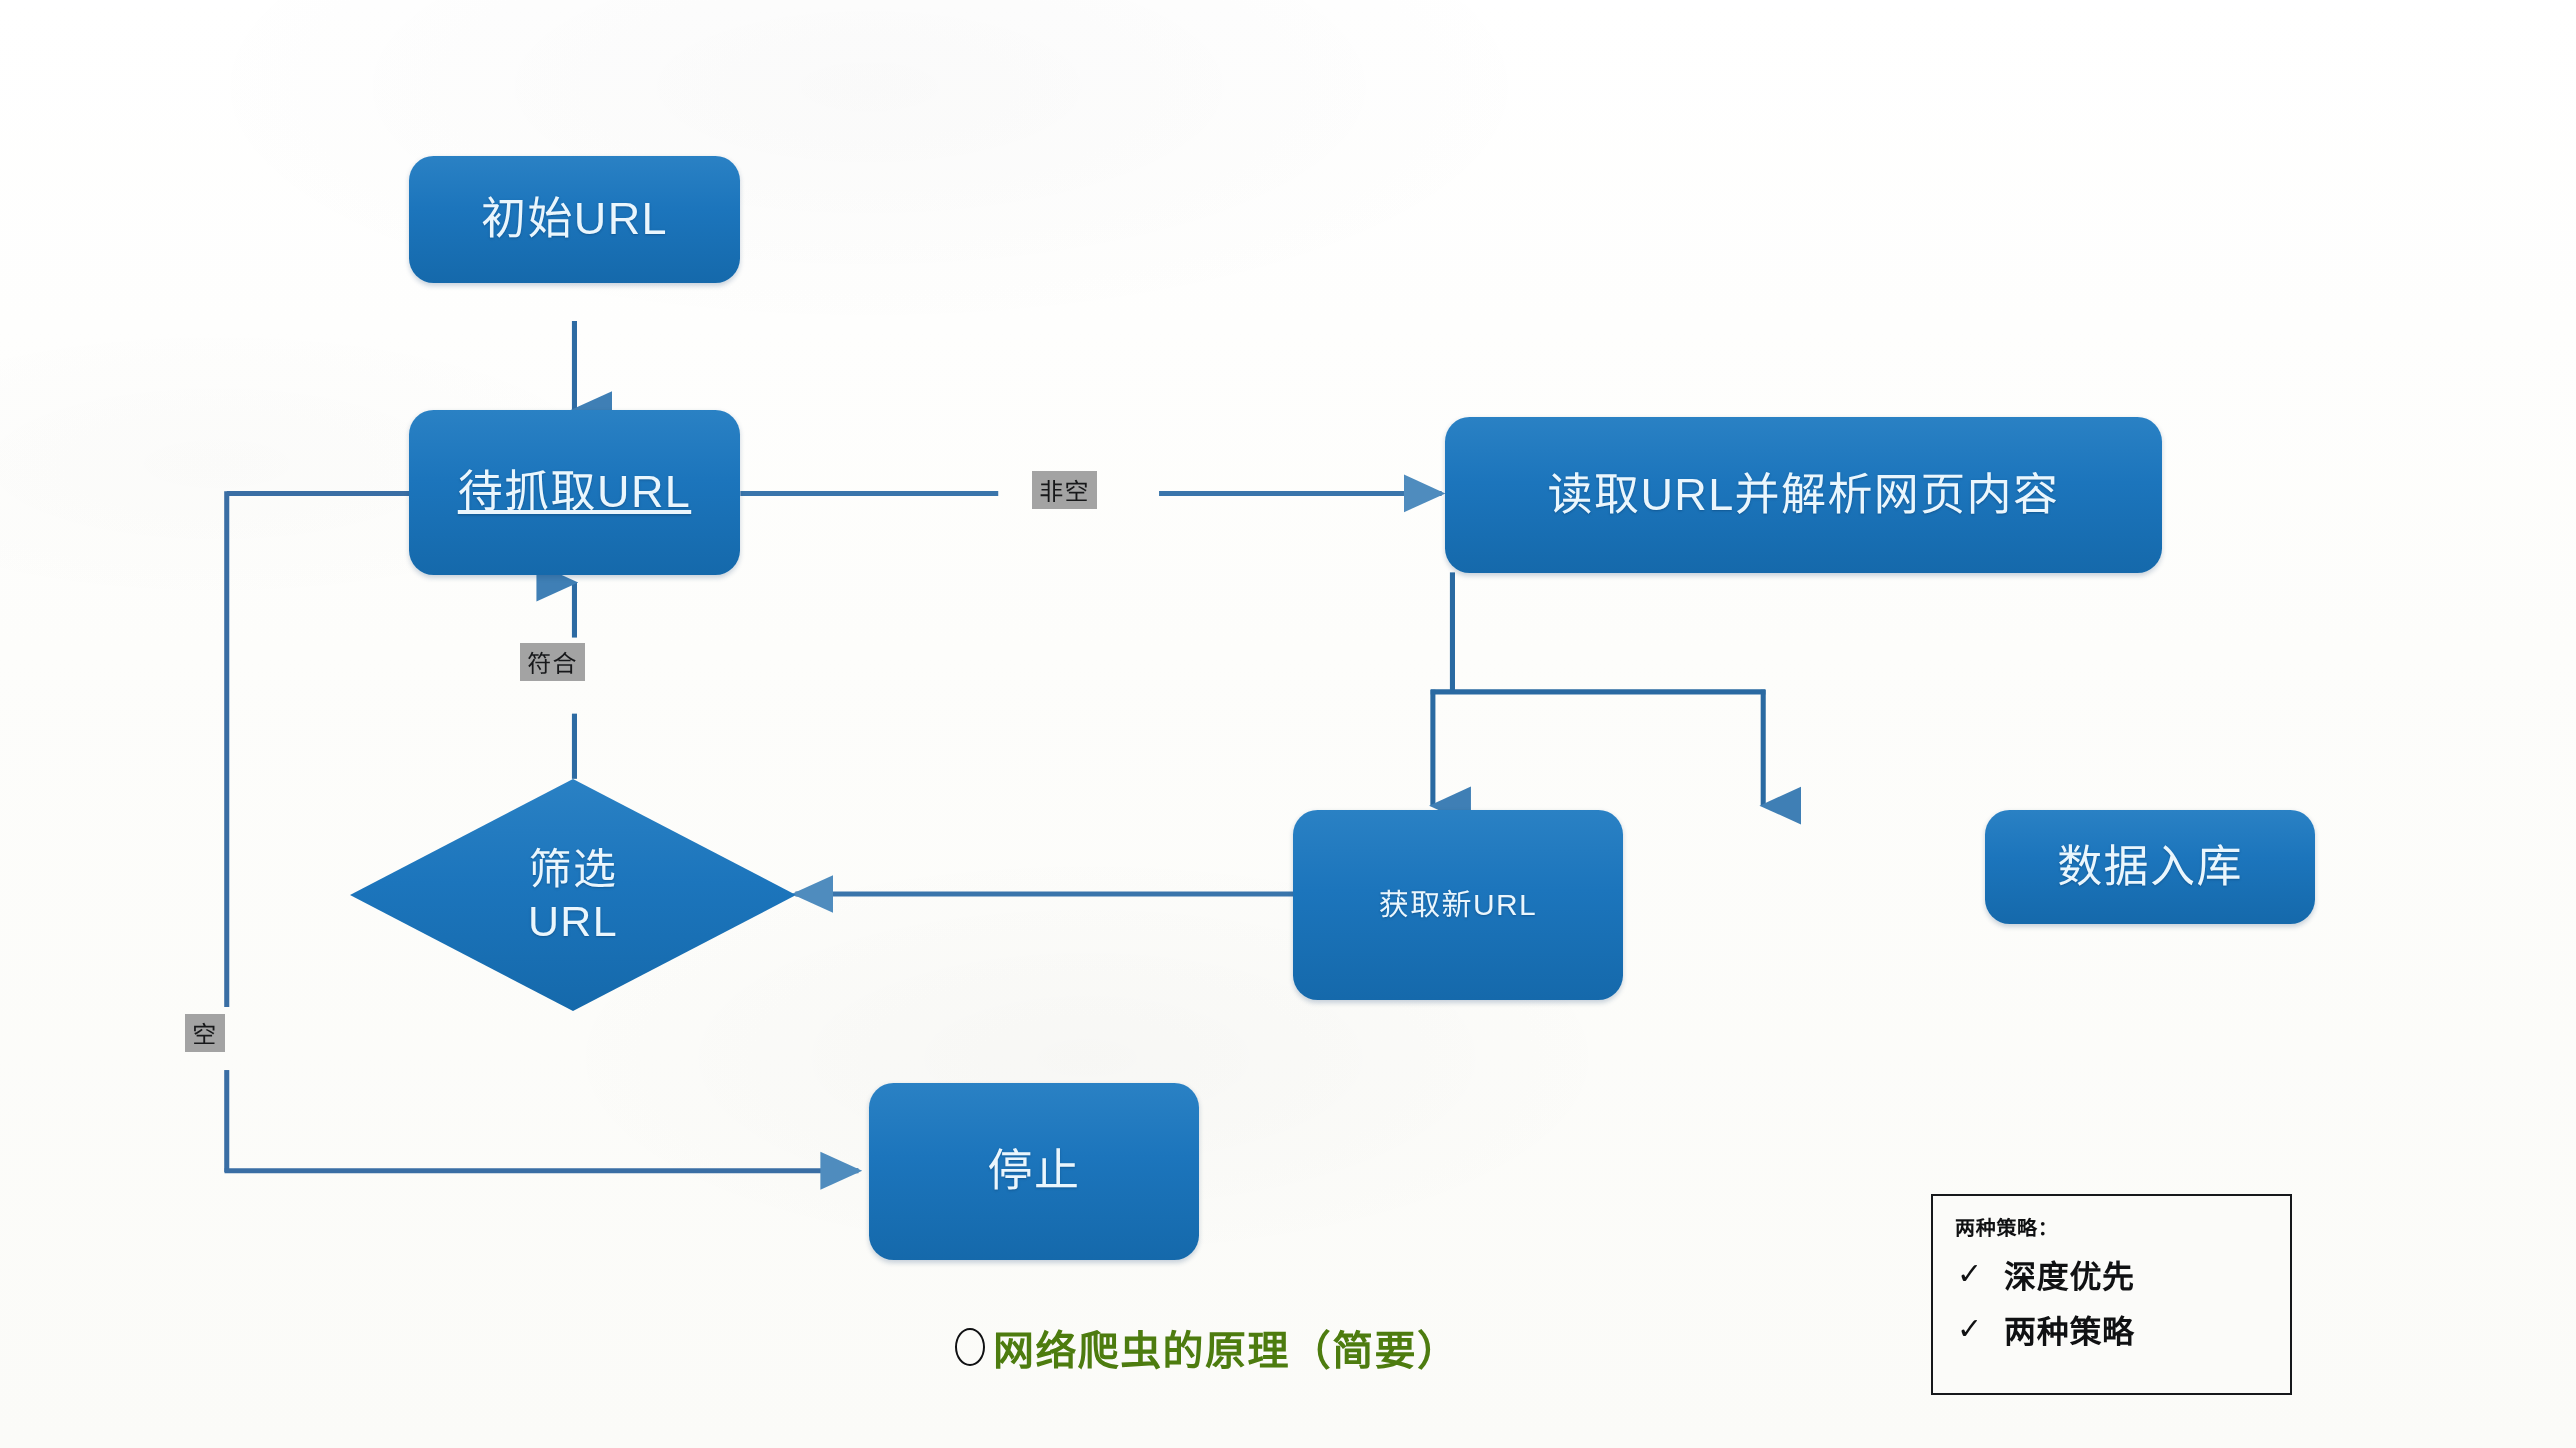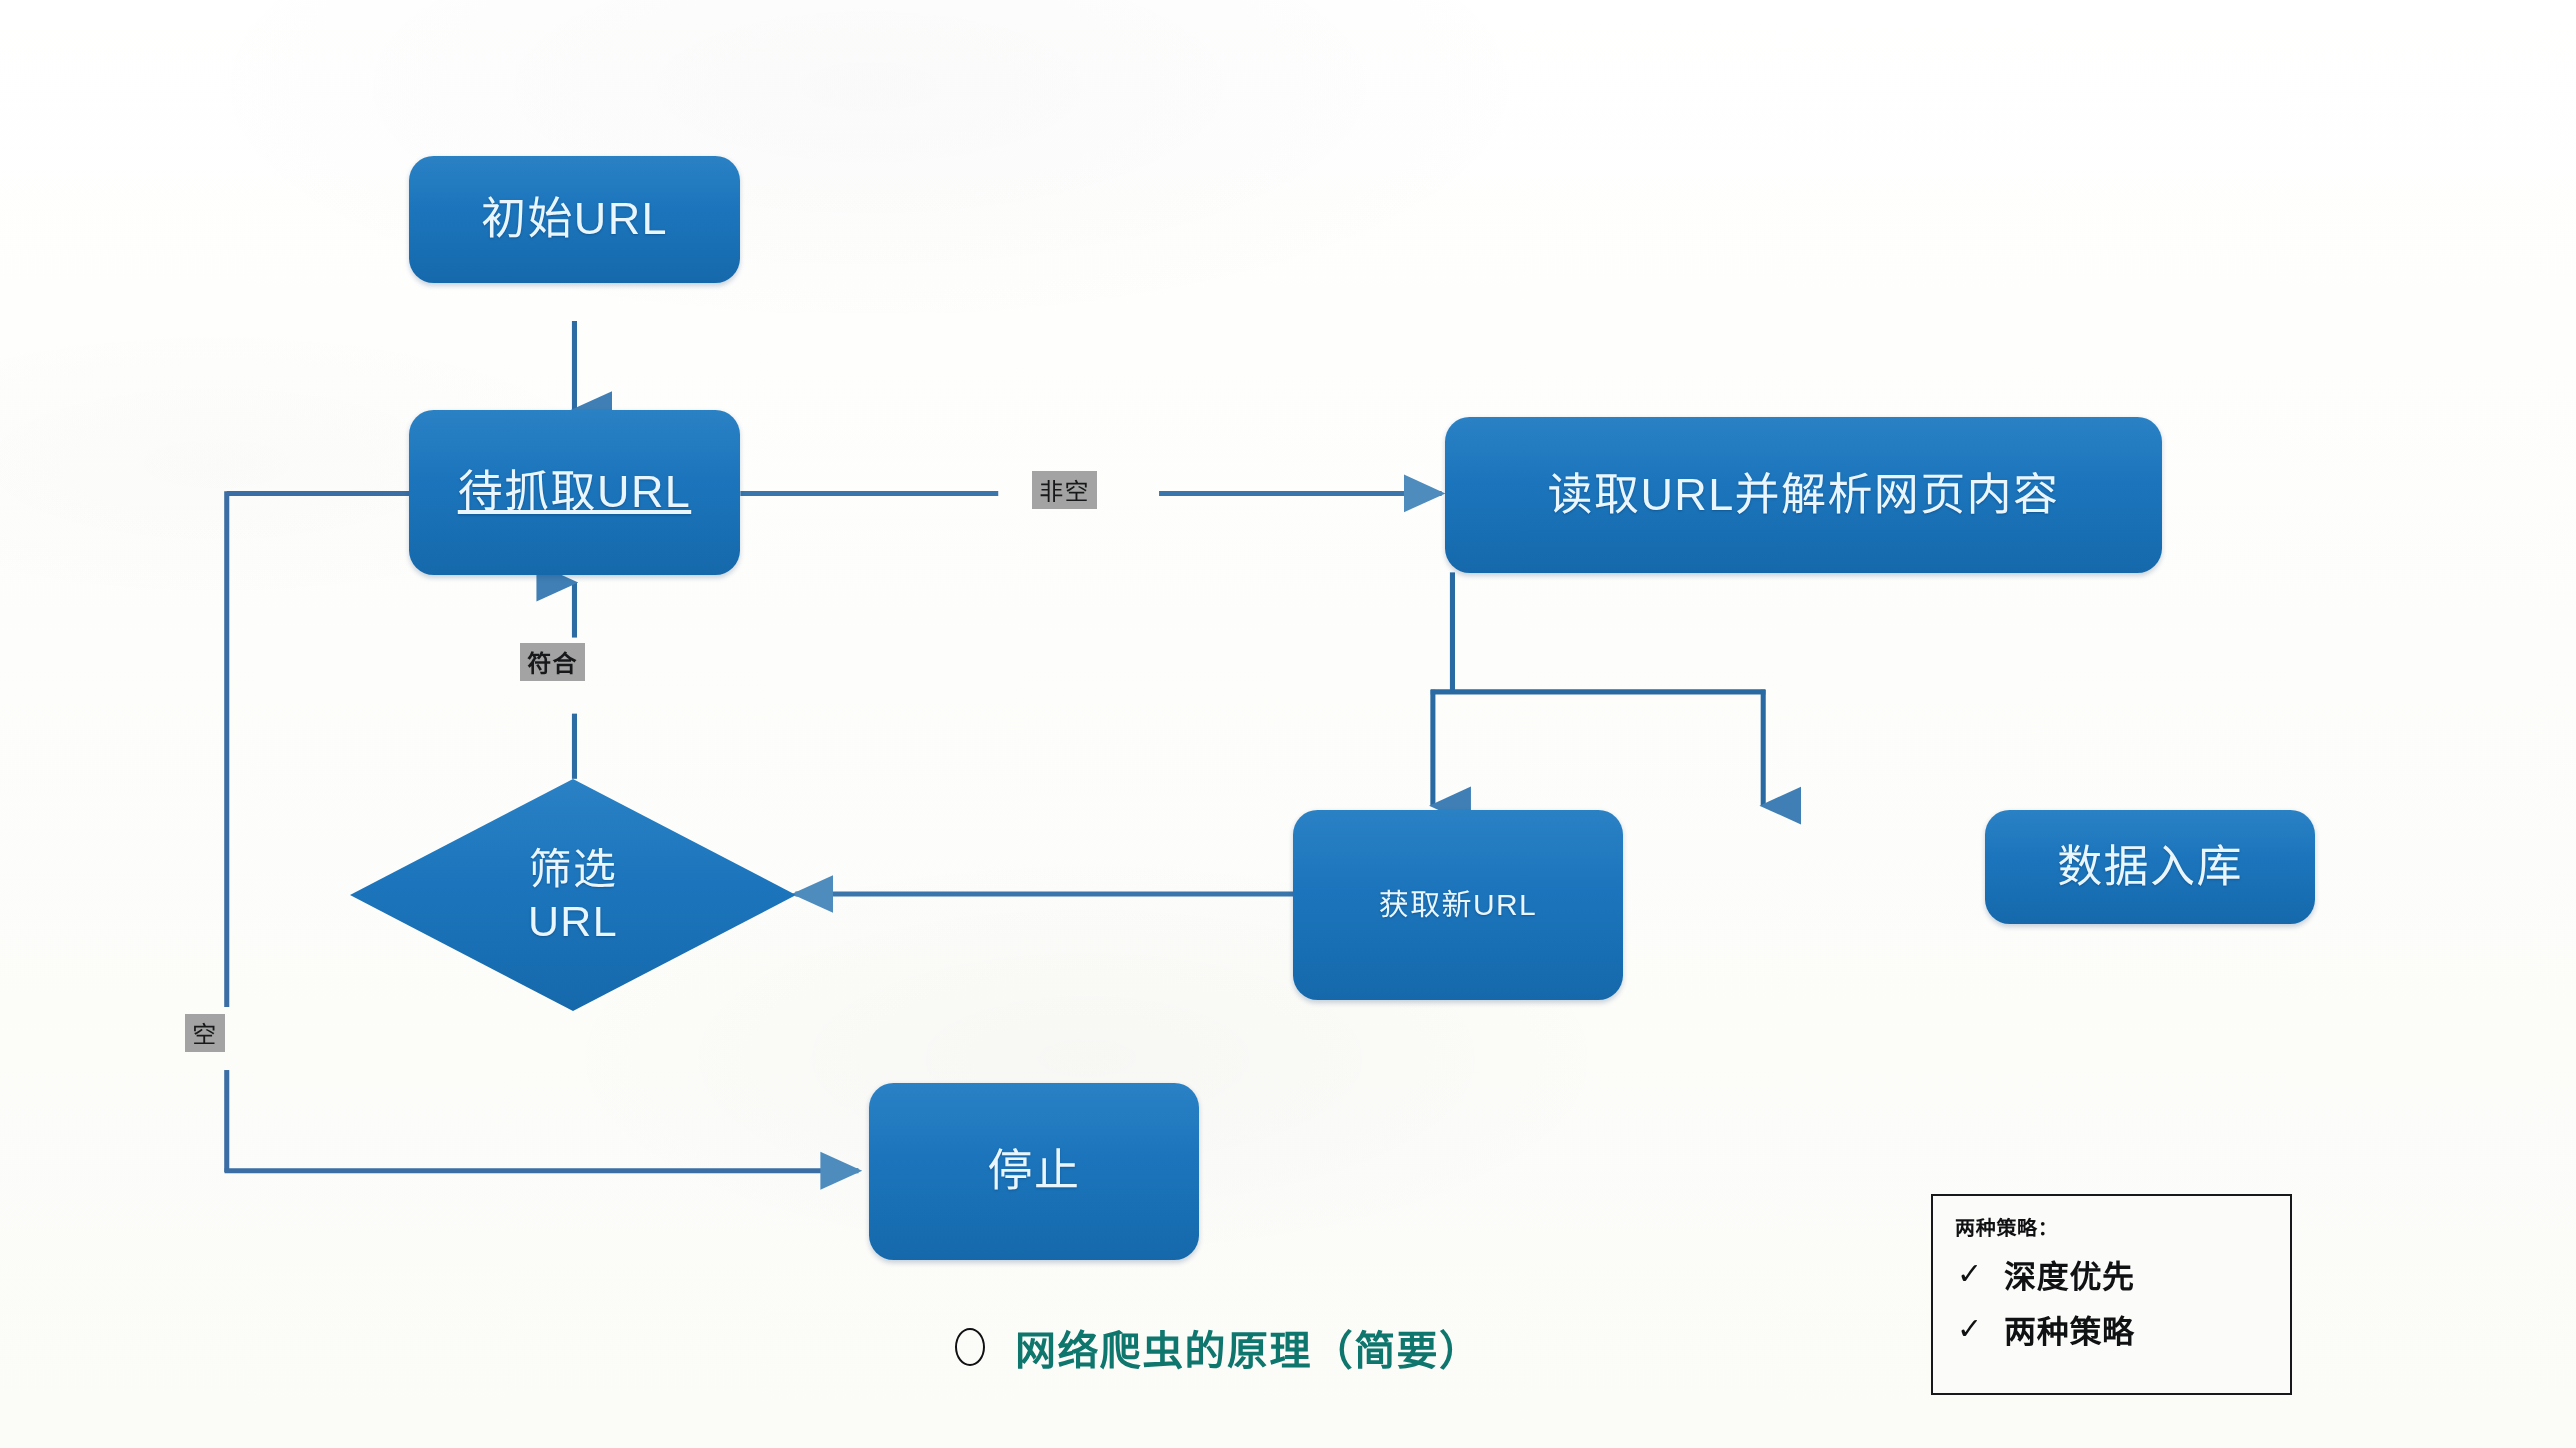--- a/index.html
+++ b/index.html
@@ -93,24 +93,24 @@
     font-size:30px;
     line-height:1;
     width:30px;
     display:inline-block;
     text-align:center;
   }
   .caption{
     position:absolute;
     display:flex;
     align-items:center;
-    gap:30px;
+    gap:8px;
     font-size:41px;
     font-weight:700;
-    color:#0f766e;
+    color:#4d7c0f;
     letter-spacing:1.4px;
     white-space:nowrap;
   }
   .caption-bullet{
     width:30px;height:38px;
     border:2.9px solid #101113;
     border-radius:50%;
     box-sizing:border-box;
     flex:0 0 auto;
   }
@@ -199,21 +199,21 @@
   <div class="node" style="left:1985px;top:810px;width:330px;height:114px;font-size:45px;">
     <span>数据入库</span>
   </div>
 
   <div class="node" style="left:869px;top:1083px;width:330px;height:177px;font-size:45px;">
     <span>停止</span>
   </div>
 
   <div class="edge-label" style="left:1032px;top:471px;">非空</div>
 
-  <div class="edge-label" style="left:520px;top:643px;font-weight:bold;">符合</div>
+  <div class="edge-label" style="left:520px;top:643px;">符合</div>
 
   <div class="edge-label" style="left:185px;top:1014px;">空</div>
 
   <div class="legend" style="left:1931px;top:1194px;width:361px;height:201px;">
     <div class="legend-title">两种策略：</div>
     <div class="legend-row">
       <span class="check">✓</span>
       <span>深度优先</span>
     </div>
     <div class="legend-row">

